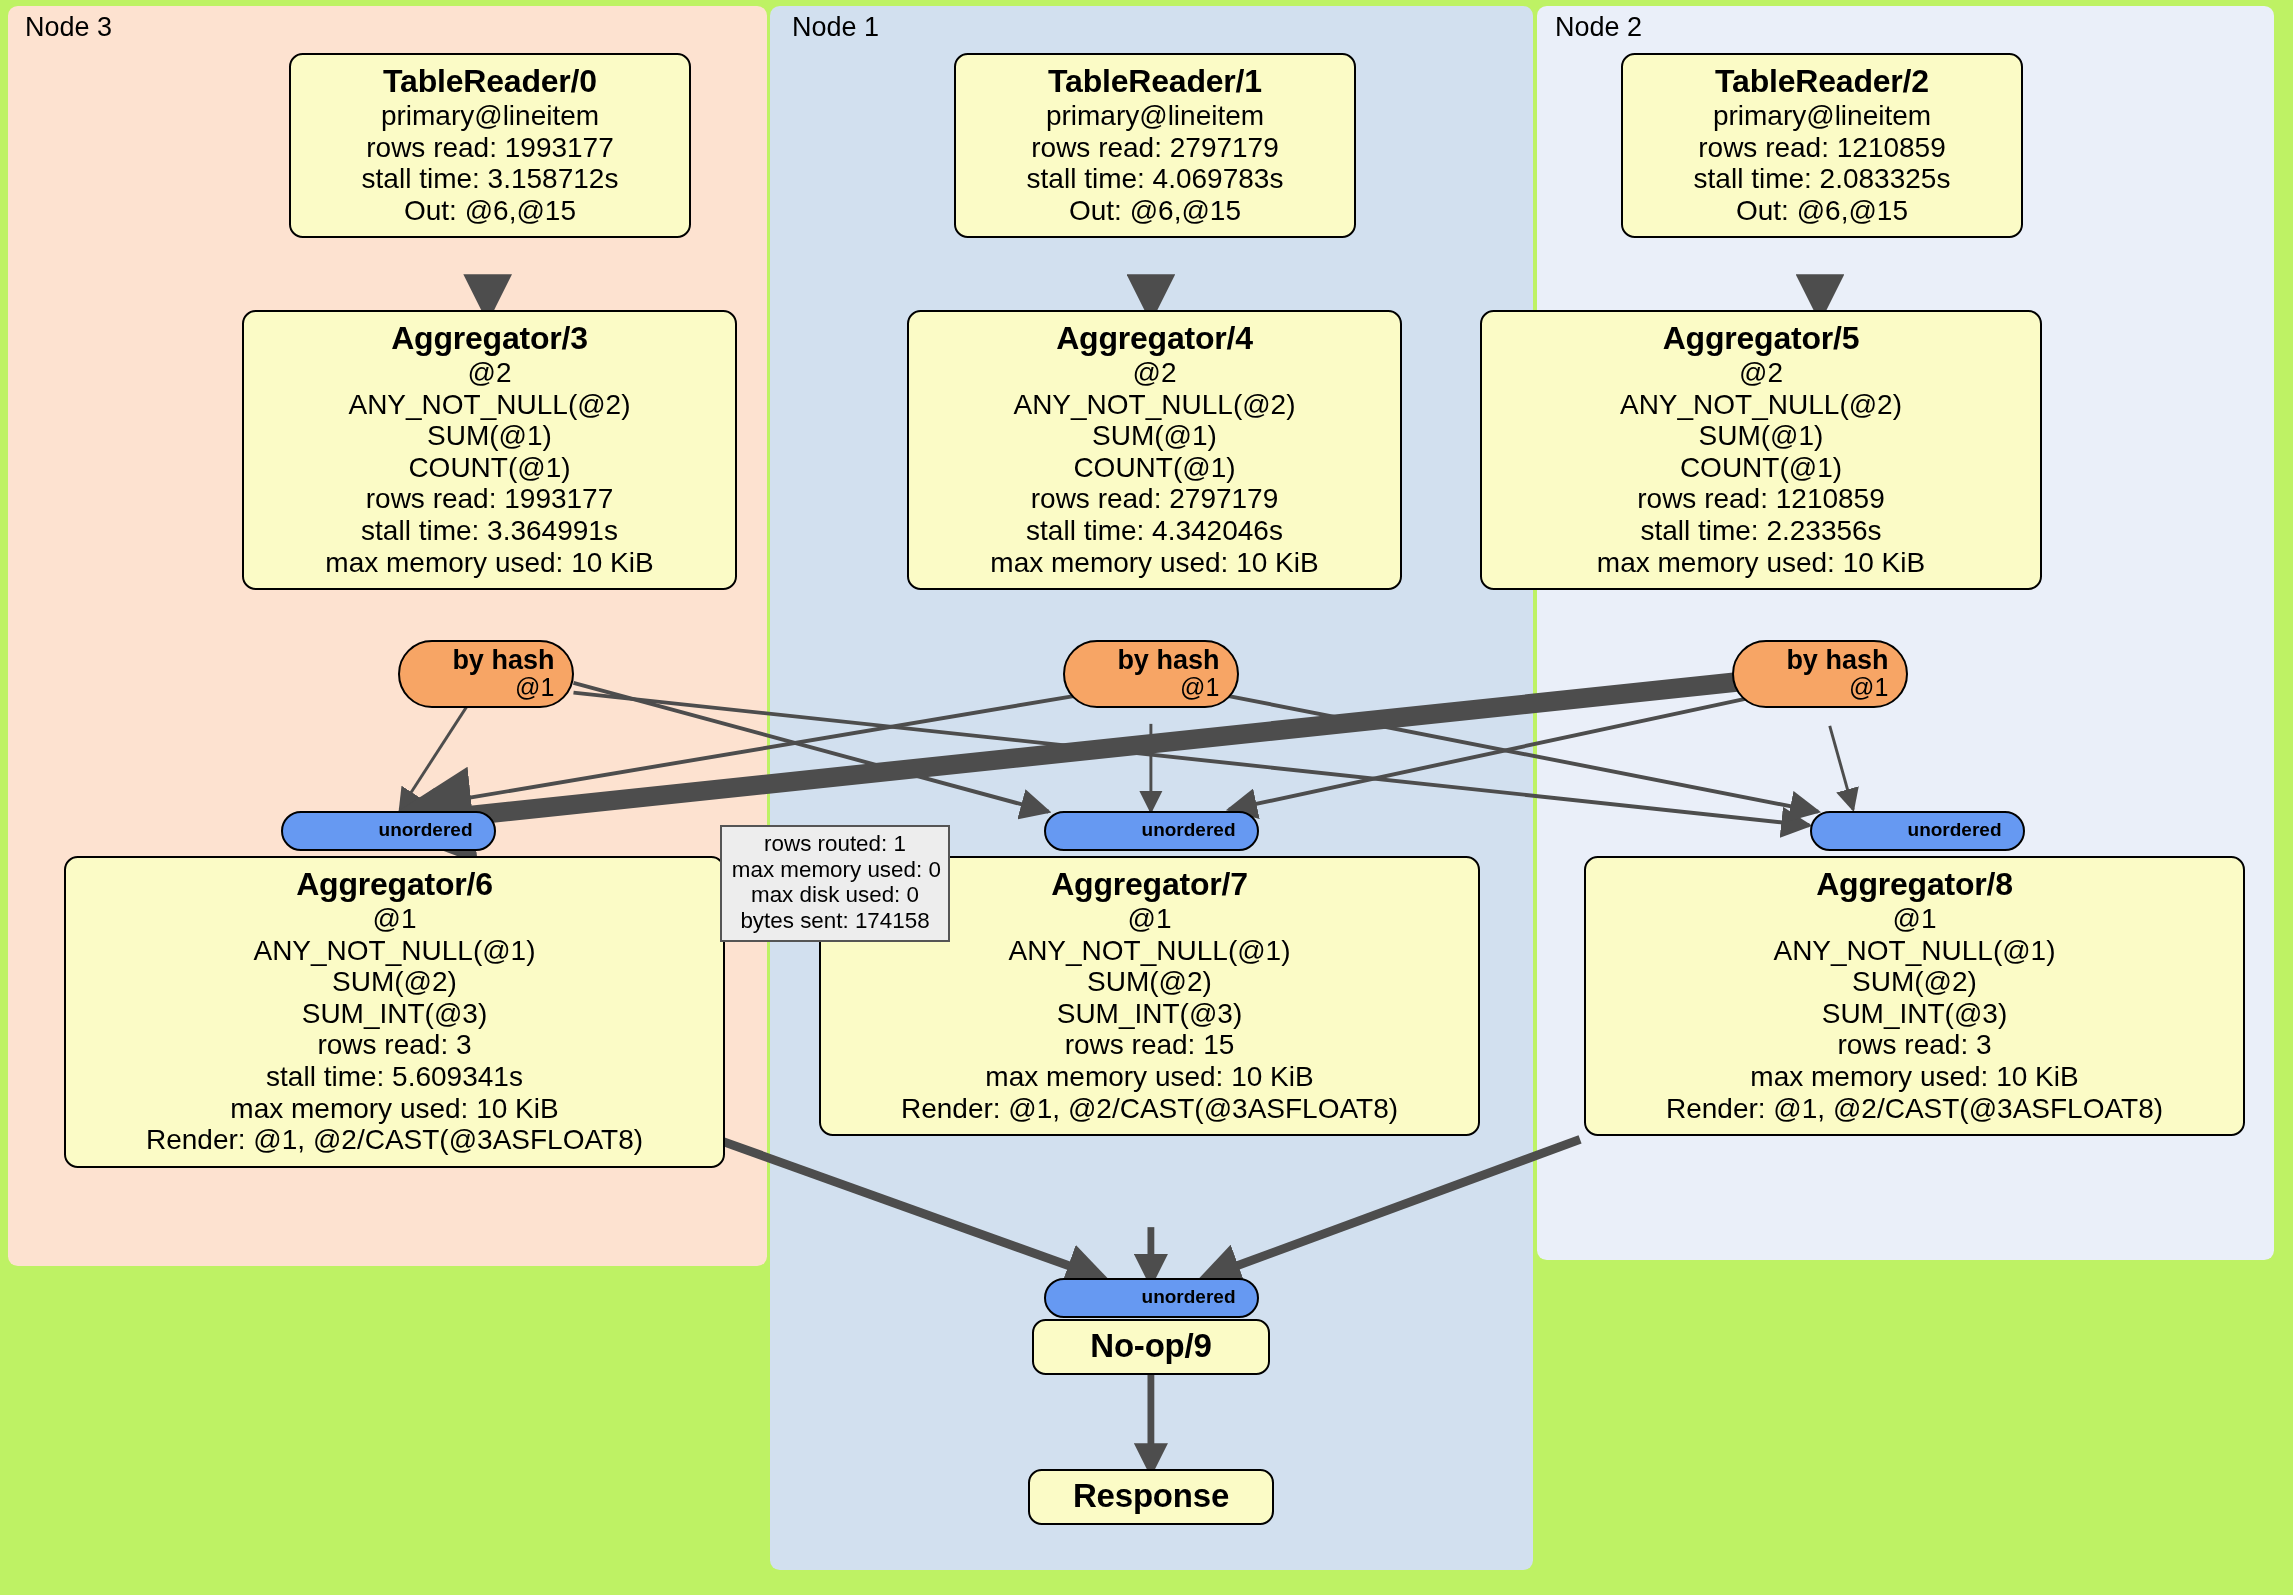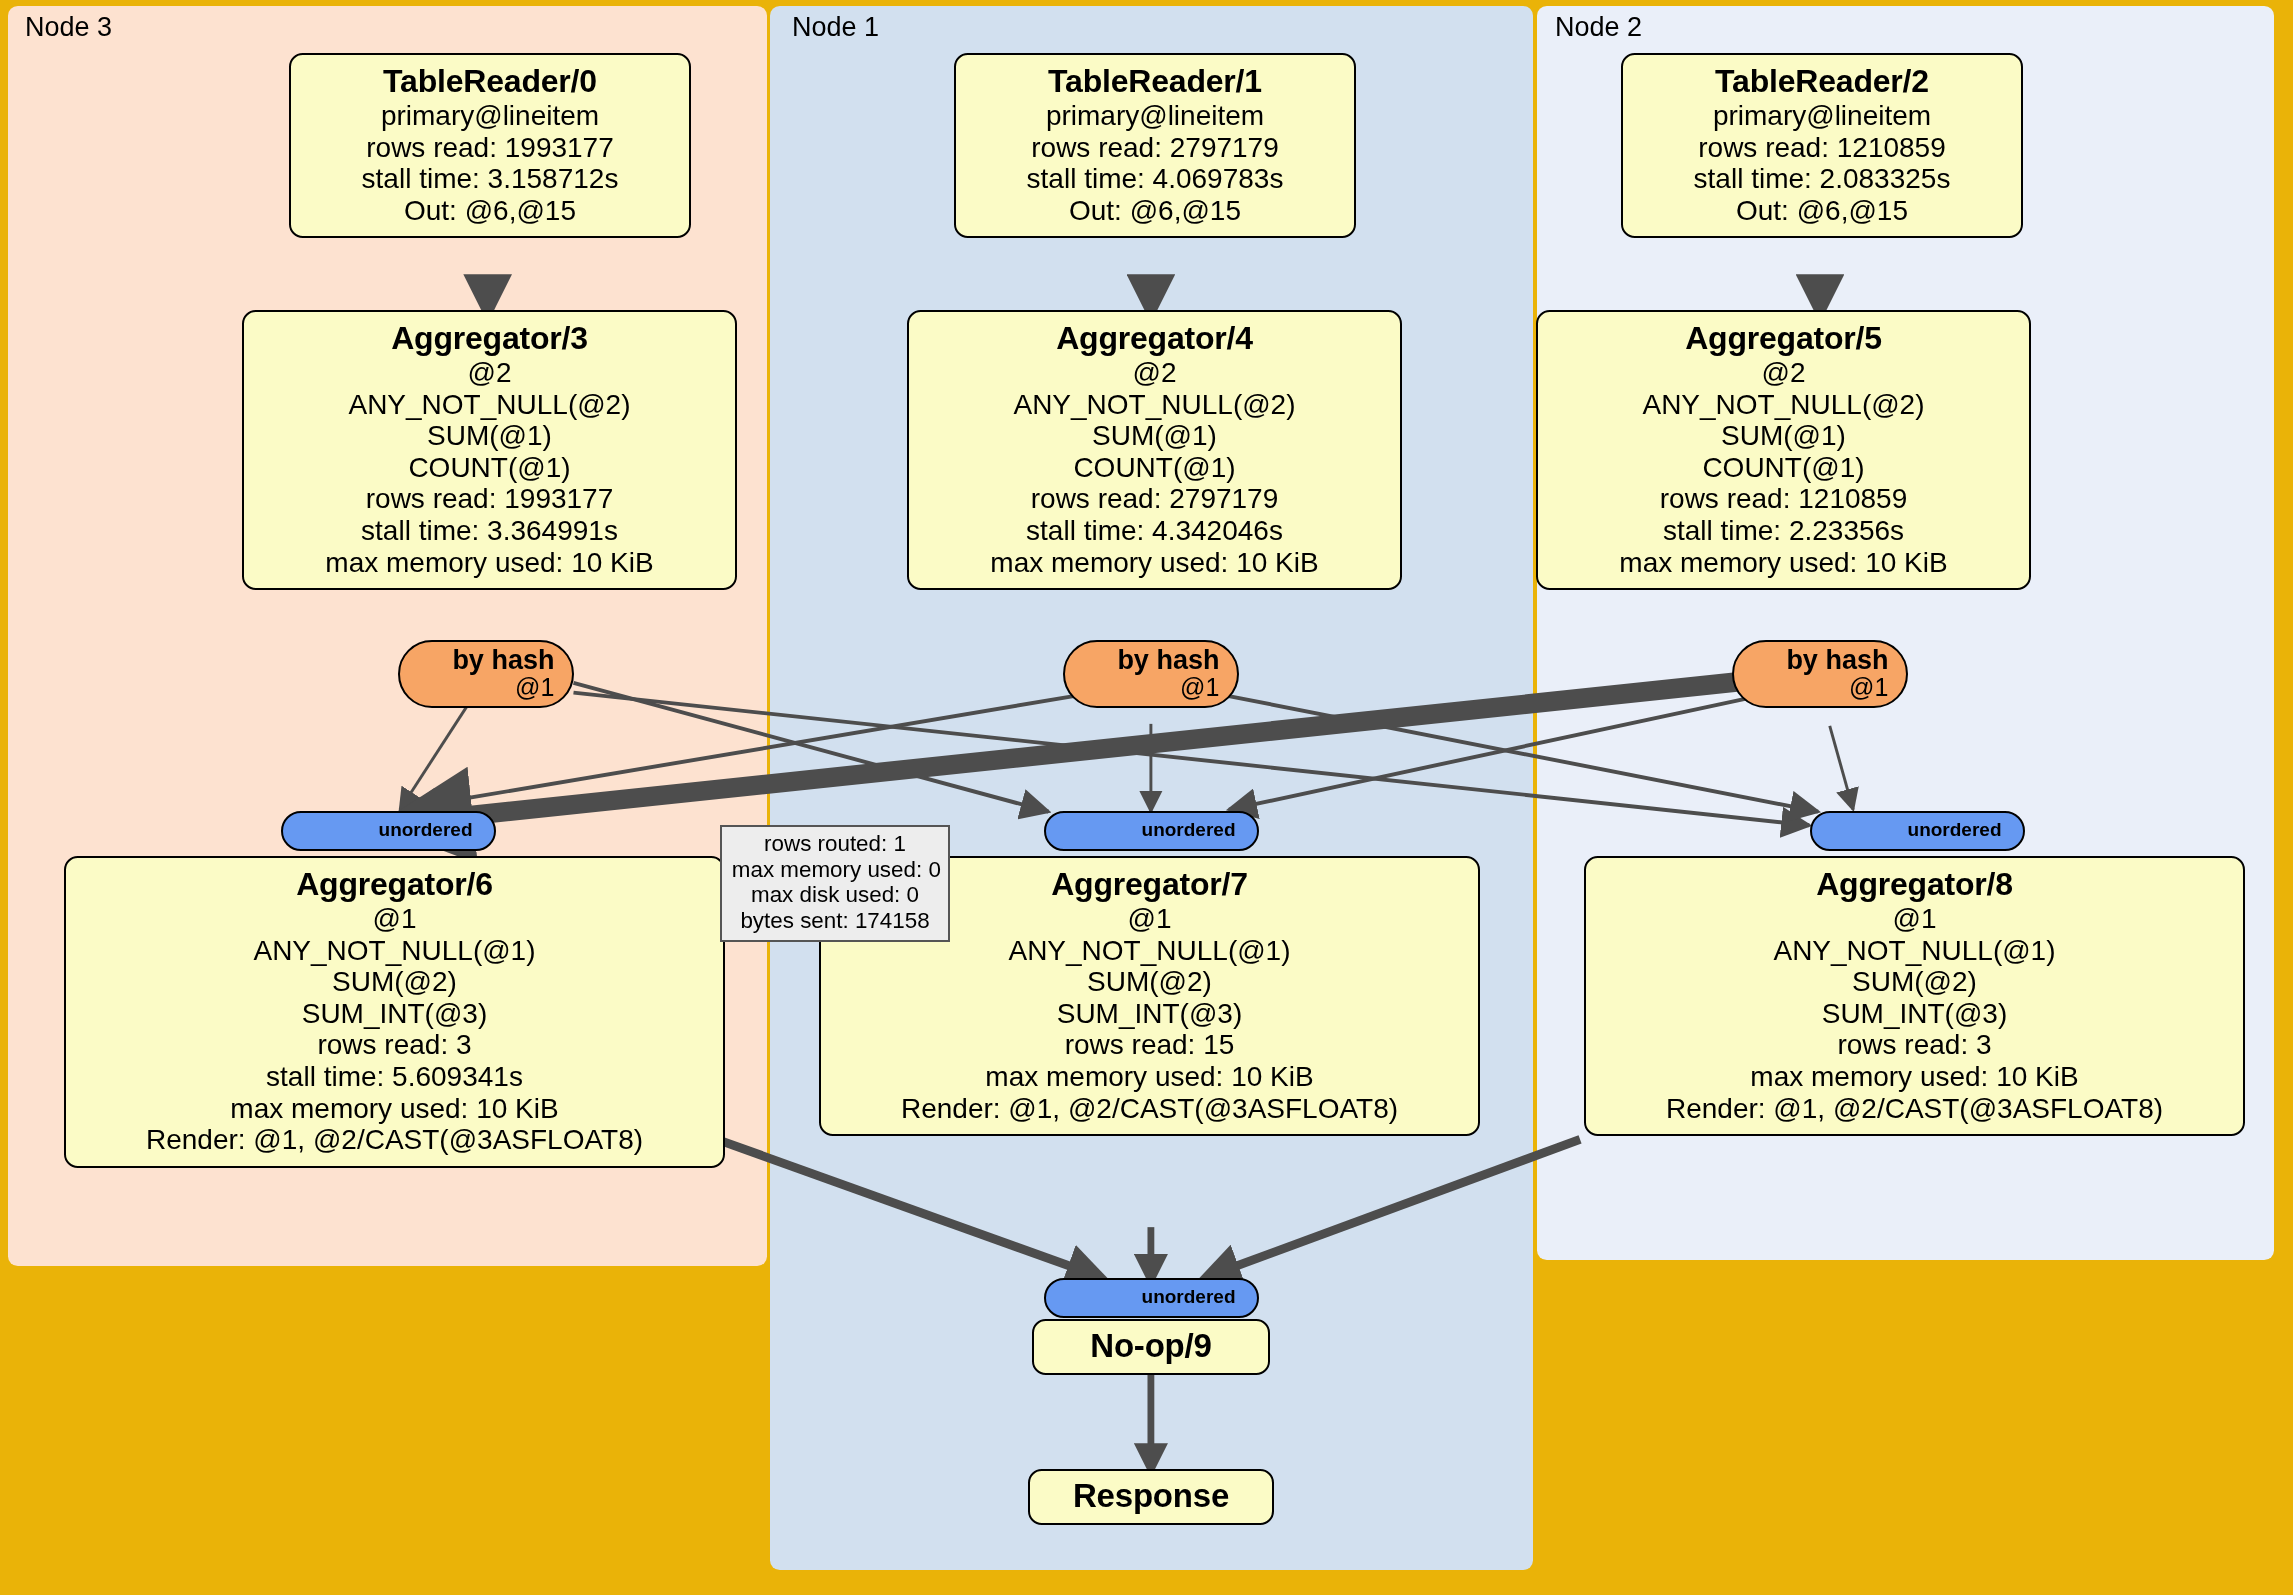--- a/index.html
+++ b/index.html
@@ -6,21 +6,21 @@
     margin: 0;
     padding: 0;
     background: #ffffff;
     font-family: "Liberation Sans", "DejaVu Sans", sans-serif;
   }
   #canvas {
     position: relative;
     width: 2294px;
     height: 1596px;
     overflow: hidden;
-    background: #eab308;
+    background: #bef264;
   }
   
   .cluster {
     position: absolute;
     border-radius: 9.8px;
     box-sizing: border-box;
   }
   .cluster-label {
     position: absolute;
     font-size: 27px;
@@ -266,21 +266,21 @@
   </div>
 
   <div class="gnode box" id="tr2" style="left:1621px; top:53px; width:402px;">
     <div class="title">TableReader/2</div>
     <div class="line">primary@lineitem</div>
     <div class="line">rows read: 1210859</div>
     <div class="line">stall time: 2.083325s</div>
     <div class="line">Out: @6,@15</div>
   </div>
 
-  <div class="gnode box" id="ag5" style="left:1536px; top:310px; width:495px;">
+  <div class="gnode box" id="ag5" style="left:1480px; top:310px; width:562px;">
     <div class="title">Aggregator/5</div>
     <div class="line">@2</div>
     <div class="line">ANY_NOT_NULL(@2)</div>
     <div class="line">SUM(@1)</div>
     <div class="line">COUNT(@1)</div>
     <div class="line">rows read: 1210859</div>
     <div class="line">stall time: 2.23356s</div>
     <div class="line">max memory used: 10 KiB</div>
   </div>
 

